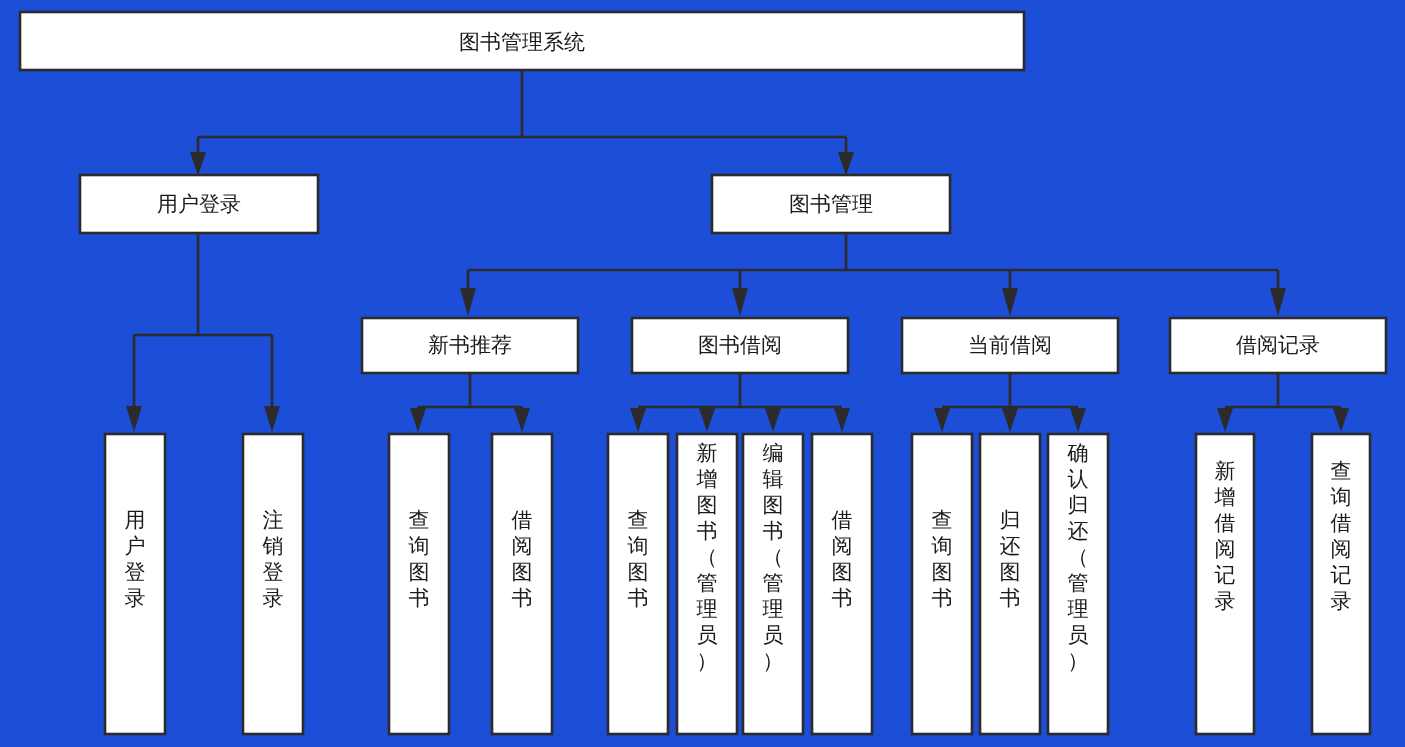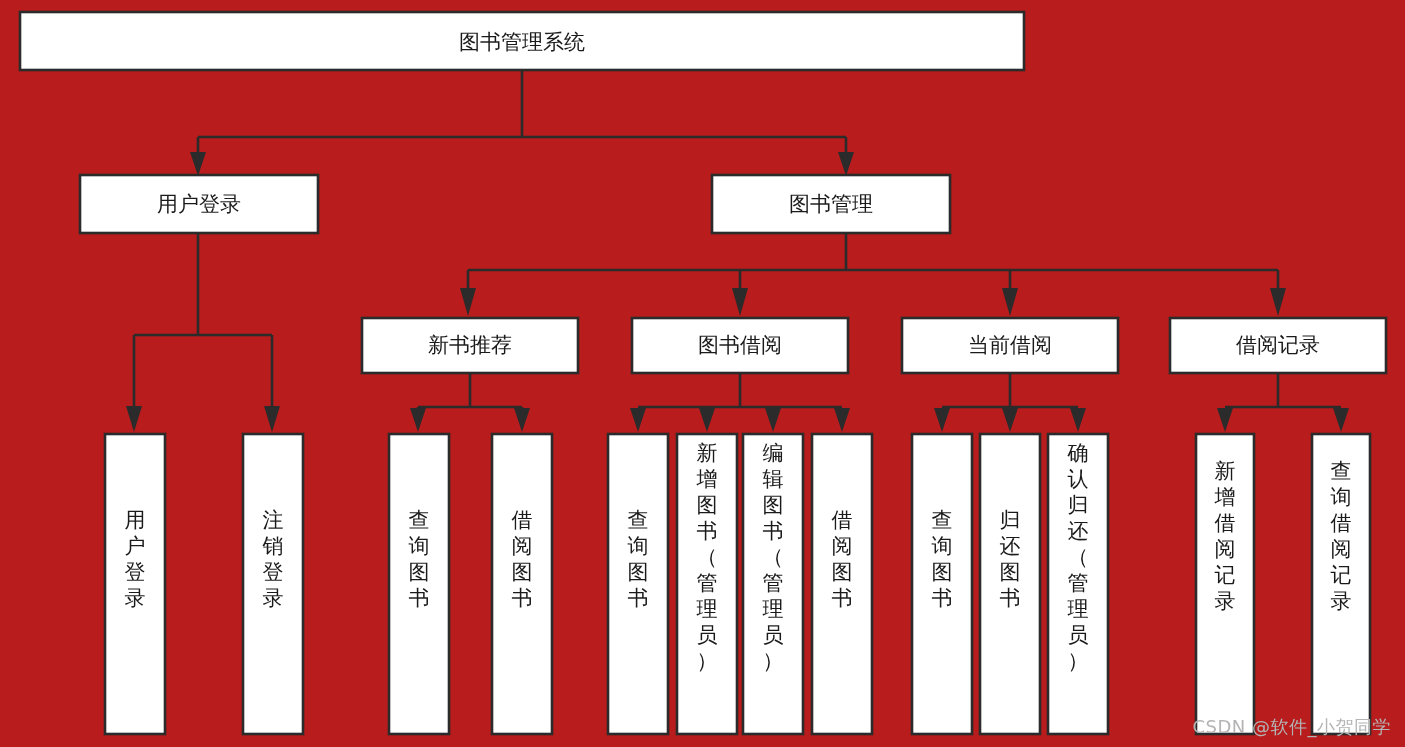--- a/index.html
+++ b/index.html
@@ -7,21 +7,21 @@
     padding: 0;
     background: #ffffff;
   }
   body {
     font-family: "DejaVu Sans", "Liberation Sans", sans-serif;
   }
   #stage {
     position: relative;
     width: 1405px;
     height: 747px;
-    background: #b91c1c;
+    background: #1d4ed8;
     overflow: hidden;
     text-decoration: underline;
   }
   svg#diagram {
     position: absolute;
     left: 0;
     top: 0;
     width: 1405px;
     height: 747px;
     display: block;
@@ -223,14 +223,13 @@
       <text class="node-label-v" x="1225" y="478"><tspan x="1225" dy="0">新</tspan><tspan x="1225" dy="26">增</tspan><tspan x="1225" dy="26">借</tspan><tspan x="1225" dy="26">阅</tspan><tspan x="1225" dy="26">记</tspan><tspan x="1225" dy="26">录</tspan></text>
     </g>
 
     <g>
       <rect class="node-rect" x="1312" y="434" width="58" height="300"></rect>
       <text class="node-label-v" x="1341" y="478"><tspan x="1341" dy="0">查</tspan><tspan x="1341" dy="26">询</tspan><tspan x="1341" dy="26">借</tspan><tspan x="1341" dy="26">阅</tspan><tspan x="1341" dy="26">记</tspan><tspan x="1341" dy="26">录</tspan></text>
     </g>
 
   </svg>
 
-  <div class="watermark">CSDN @软件_小贺同学</div>
 </div>
 
 </body></html>

